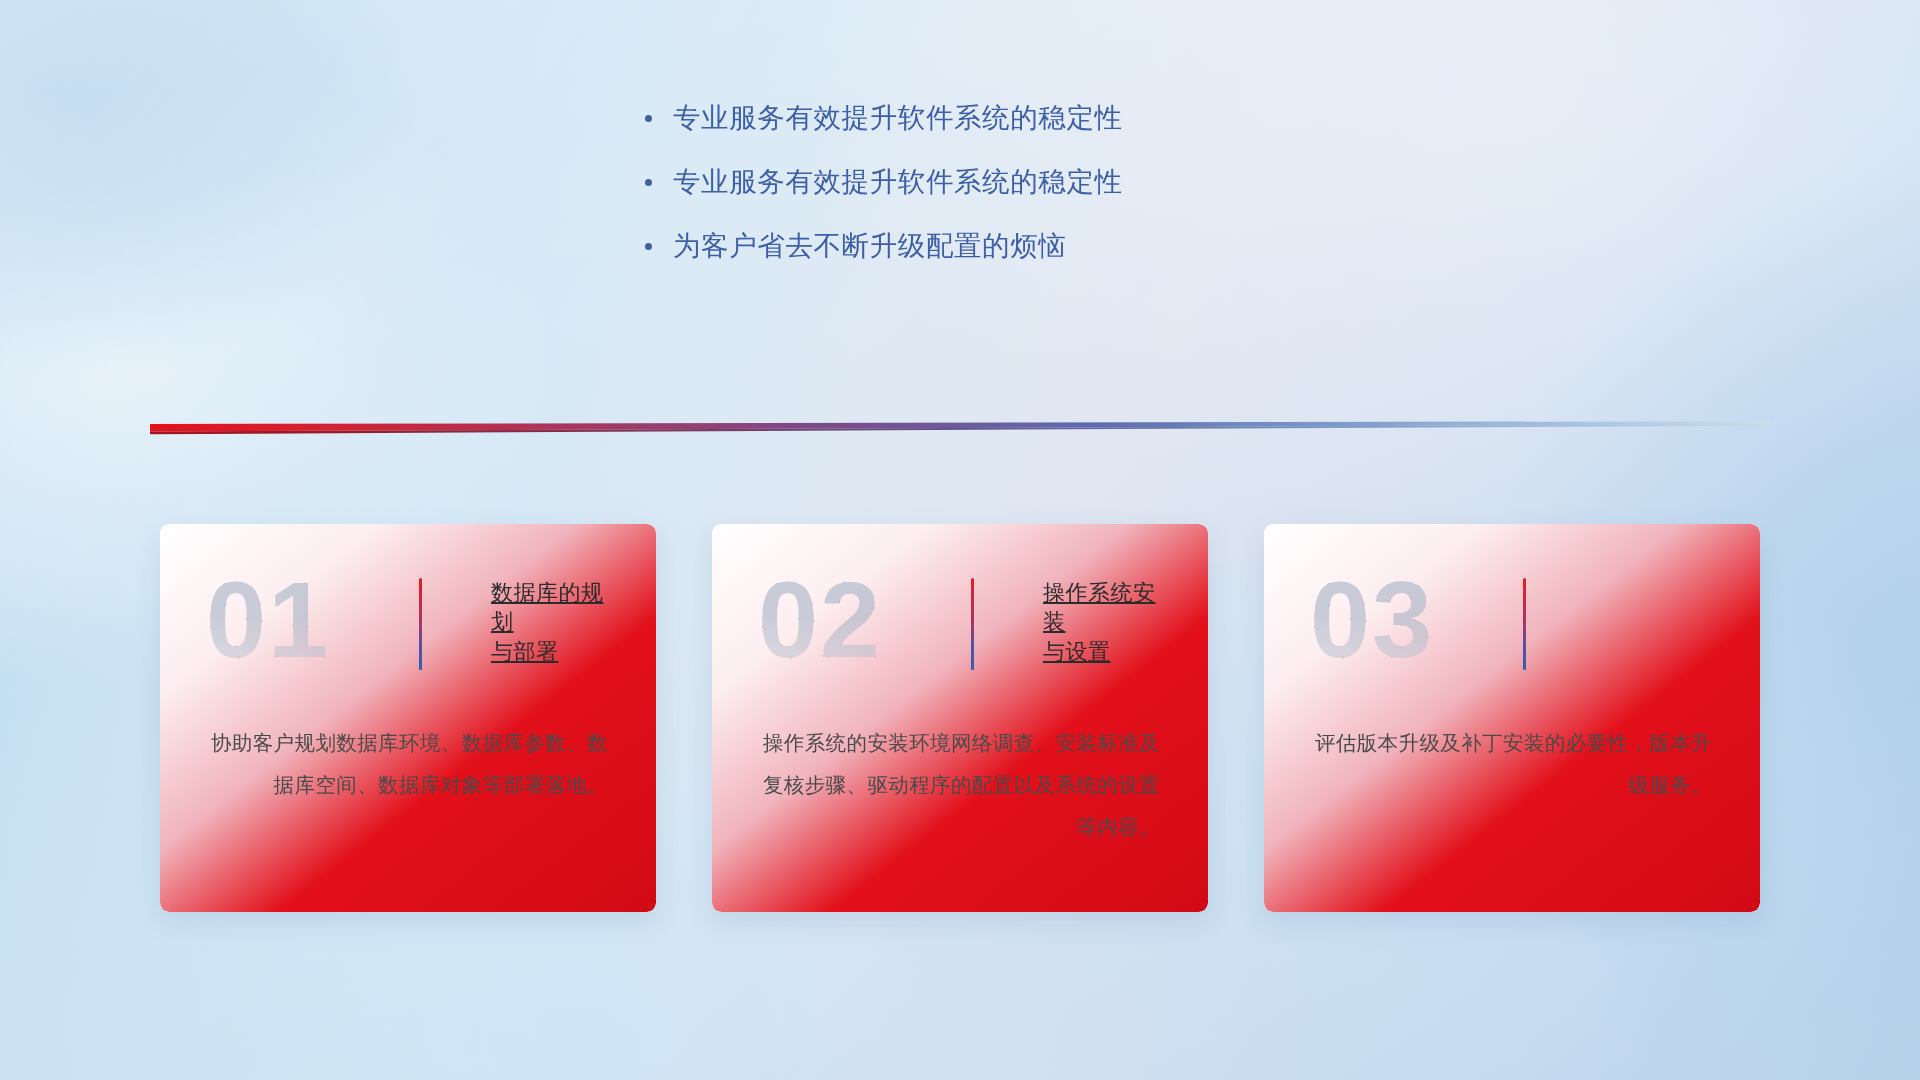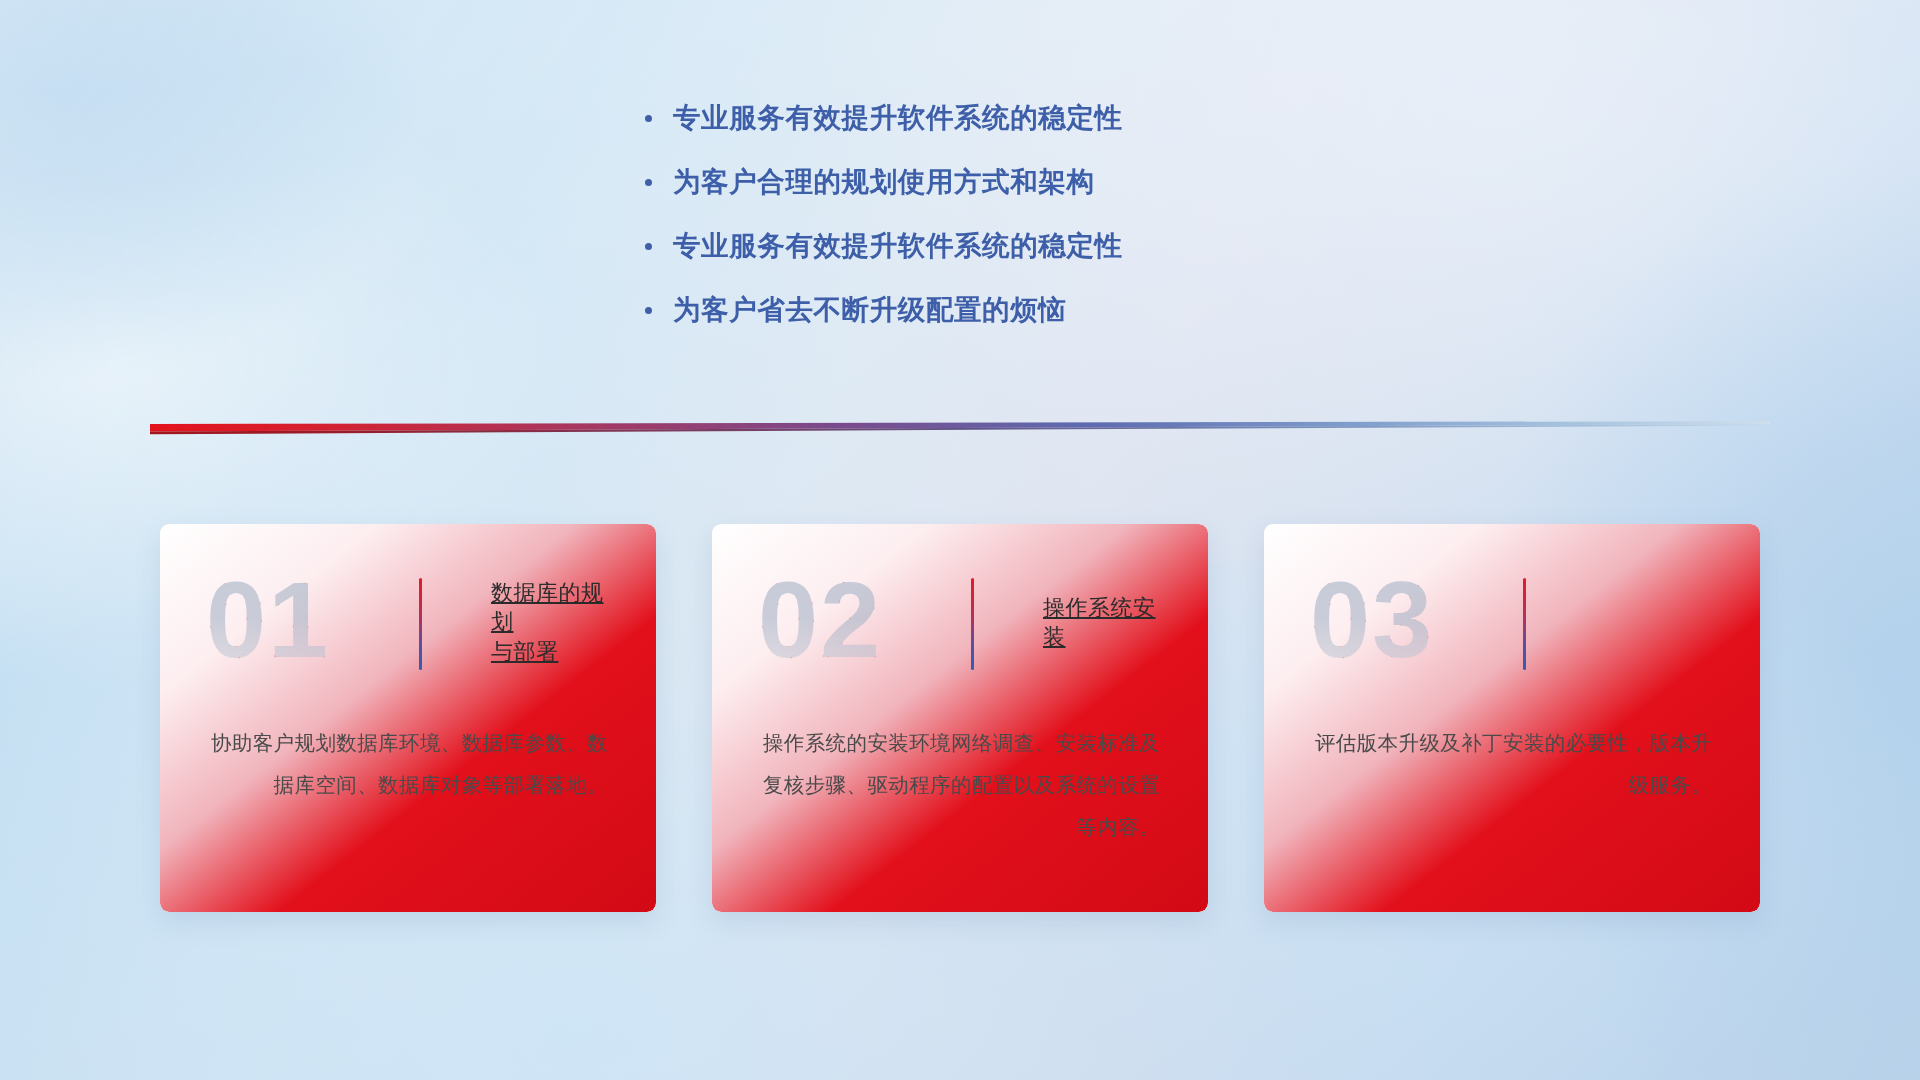--- a/index.html
+++ b/index.html
@@ -31,21 +31,21 @@
   .bg .l9{position:absolute;inset:0;
     background:linear-gradient(180deg, rgba(255,255,255,.10) 0%, rgba(255,255,255,0) 30%, rgba(170,203,232,.20) 100%);}
 
   
   .bullets{position:absolute;left:0;right:0;top:86px;z-index:3;
     display:flex;flex-direction:column;align-items:center;}
   .bullet-row{display:flex;align-items:center;height:64px;width:630px;}
   .bullet-dot{width:28px;flex:0 0 28px;display:flex;align-items:center;justify-content:flex-start;}
   .bullet-dot i{display:block;width:7px;height:7px;border-radius:50%;background:#3f5fa8;}
   .bullet-text{font-size:27.5px;color:#3d5ea8;letter-spacing:.6px;
-    font-weight:700;white-space:nowrap;}
+    font-weight:400;white-space:nowrap;}
 
   
   .divider{position:absolute;left:150px;top:421px;width:1620px;height:16px;z-index:3;}
 
   
   .cards{position:absolute;left:0;top:524px;width:1920px;z-index:4;
     display:flex;justify-content:center;gap:56px;}
   .card{position:relative;width:496px;height:388px;border-radius:9px;
     background:linear-gradient(154deg,#eef3fa 0%,#f3f6fb 32%,#f9fbfd 62%,#fdfefe 100%);
     box-shadow:0 10px 26px rgba(92,126,170,.16);
@@ -82,26 +82,20 @@
   <div class="l8"></div>
   <div class="l9"></div>
 </div>
 
 <div class="bullets">
   <div class="bullet-row">
     <span class="bullet-dot">
         <i></i>
       </span>
     <span class="bullet-text">专业服务有效提升软件系统的稳定性</span>
-  </div>
-  <div class="bullet-row">
-    <span class="bullet-dot">
-        <i></i>
-      </span>
-    <span class="bullet-text">为客户合理的规划使用方式和架构</span>
   </div>
   <div class="bullet-row">
     <span class="bullet-dot">
         <i></i>
       </span>
     <span class="bullet-text">专业服务有效提升软件系统的稳定性</span>
   </div>
   <div class="bullet-row">
     <span class="bullet-dot">
         <i></i>
@@ -199,20 +193,21 @@
               <text x="0" y="96" font-family="Liberation Sans, sans-serif" font-size="108" font-weight="700" fill="url(#g2)" letter-spacing="2">02</text>
             </g>
             <g mask="url(#m2)" opacity="0.45">
               <text x="0" y="96" font-family="Liberation Sans, sans-serif" font-size="108" font-weight="700" fill="none" stroke="#cf5f72" stroke-width="0.7" letter-spacing="2" stroke-dasharray="2 46">02</text>
             </g>
           </svg>
         </div>
         <div class="vbar"></div>
         <div class="htxt">
           <div>操作系统安装</div>
+          <div>与设置</div>
         </div>
       </div>
       <div class="desc">操作系统的安装环境网络调查、安装标准及复核步骤、驱动程序的配置以及系统的设置等内容。</div>
     </div>
   </div>
 
   <div class="card">
     <div class="edge"></div>
     <div class="inner">
       <div class="head">

